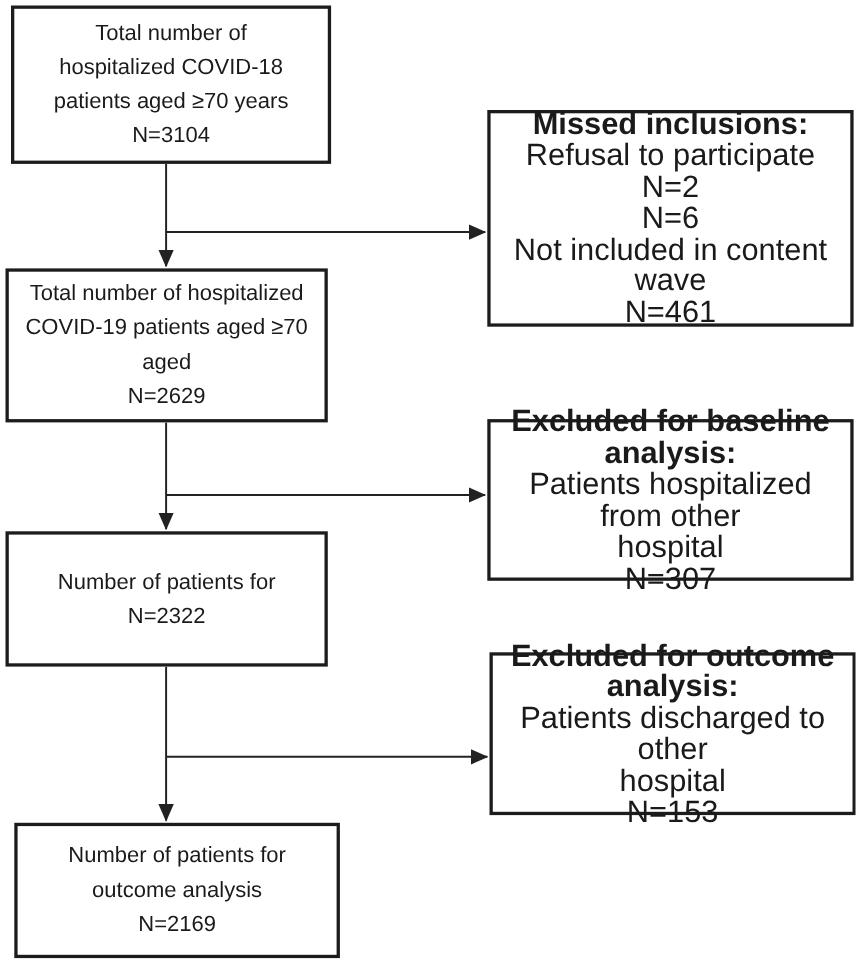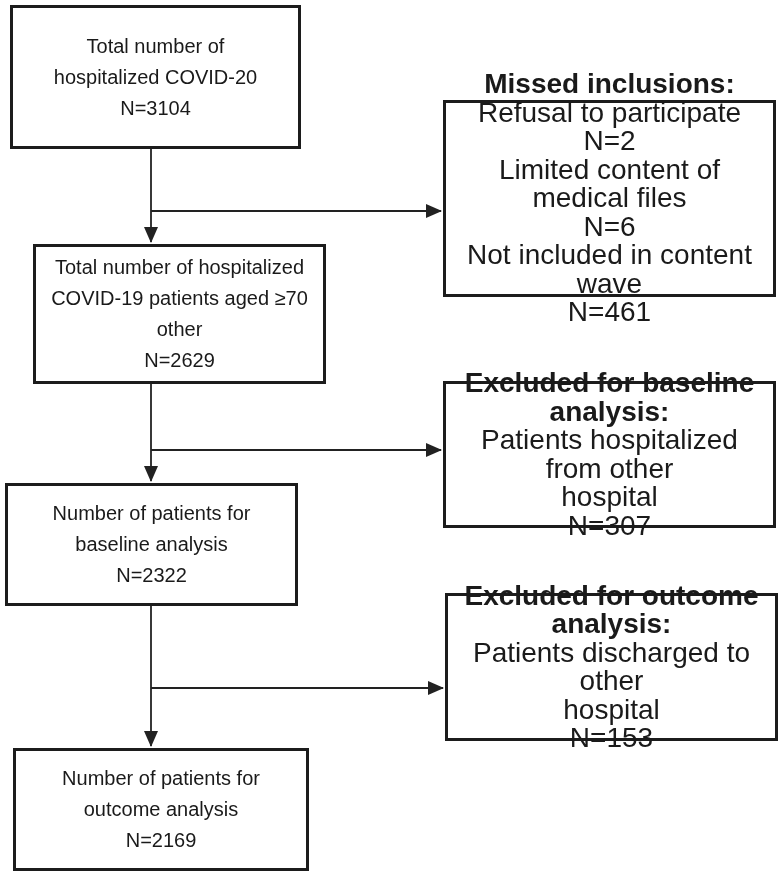--- a/index.html
+++ b/index.html
@@ -25,21 +25,21 @@
   }
   .left-box{font-size:20px;line-height:31px;}
   .right-box{font-size:28px;line-height:28.5px;}
   .box-header{font-weight:bold;}
   .connectors{
     position:absolute;left:0;top:0;
     pointer-events:none;
   }
   
   #box-l1{left:10px;top:5px;width:291px;height:144px;}
-  #box-l2{left:5px;top:244px;width:293px;height:140px;margin-left:28px;}
+  #box-l2{left:5px;top:244px;width:293px;height:140px;}
   #box-l3{left:5px;top:483px;width:293px;height:123px;}
   #box-l4{left:13px;top:748px;width:296px;height:123px;}
   #box-r1{left:443px;top:100px;width:333px;height:197px;}
   #box-r2{left:443px;top:381px;width:333px;height:147px;}
   #box-r3{left:445px;top:593px;width:333px;height:148px;}
 </style>
 </head>
 <body>
 
 <div class="canvas">
@@ -53,48 +53,47 @@
     <line x1="151" y1="149" x2="151" y2="242" stroke="#222222" stroke-width="1.8" marker-end="url(#arrowhead)"></line>
     <line x1="151" y1="211" x2="441" y2="211" stroke="#222222" stroke-width="1.8" marker-end="url(#arrowhead)"></line>
     <line x1="151" y1="384" x2="151" y2="481" stroke="#222222" stroke-width="1.8" marker-end="url(#arrowhead)"></line>
     <line x1="151" y1="450" x2="441" y2="450" stroke="#222222" stroke-width="1.8" marker-end="url(#arrowhead)"></line>
     <line x1="151" y1="606" x2="151" y2="746" stroke="#222222" stroke-width="1.8" marker-end="url(#arrowhead)"></line>
     <line x1="151" y1="688" x2="443" y2="688" stroke="#222222" stroke-width="1.8" marker-end="url(#arrowhead)"></line>
   </svg>
 
   <div id="box-l1" class="box left-box">
     <div>Total number of</div>
-    <div>hospitalized COVID-20</div>
+    <div>hospitalized COVID-18</div>
+    <div>patients aged ≥70 years</div>
     <div>N=3104</div>
   </div>
 
   <div id="box-l2" class="box left-box">
     <div>Total number of hospitalized</div>
     <div>COVID-19 patients aged ≥70</div>
-    <div>other</div>
+    <div>aged</div>
     <div>N=2629</div>
   </div>
 
   <div id="box-l3" class="box left-box">
     <div>Number of patients for</div>
-    <div>baseline analysis</div>
     <div>N=2322</div>
   </div>
 
   <div id="box-l4" class="box left-box">
     <div>Number of patients for</div>
     <div>outcome analysis</div>
     <div>N=2169</div>
   </div>
 
   <div id="box-r1" class="box right-box">
     <div class="box-header">Missed inclusions:</div>
     <div>Refusal to participate</div>
     <div>N=2</div>
-    <div>Limited content of medical files</div>
     <div>N=6</div>
     <div>Not included in content wave</div>
     <div>N=461</div>
   </div>
 
   <div id="box-r2" class="box right-box">
     <div class="box-header">Excluded for baseline analysis:</div>
     <div>Patients hospitalized from other</div>
     <div>hospital</div>
     <div>N=307</div>

